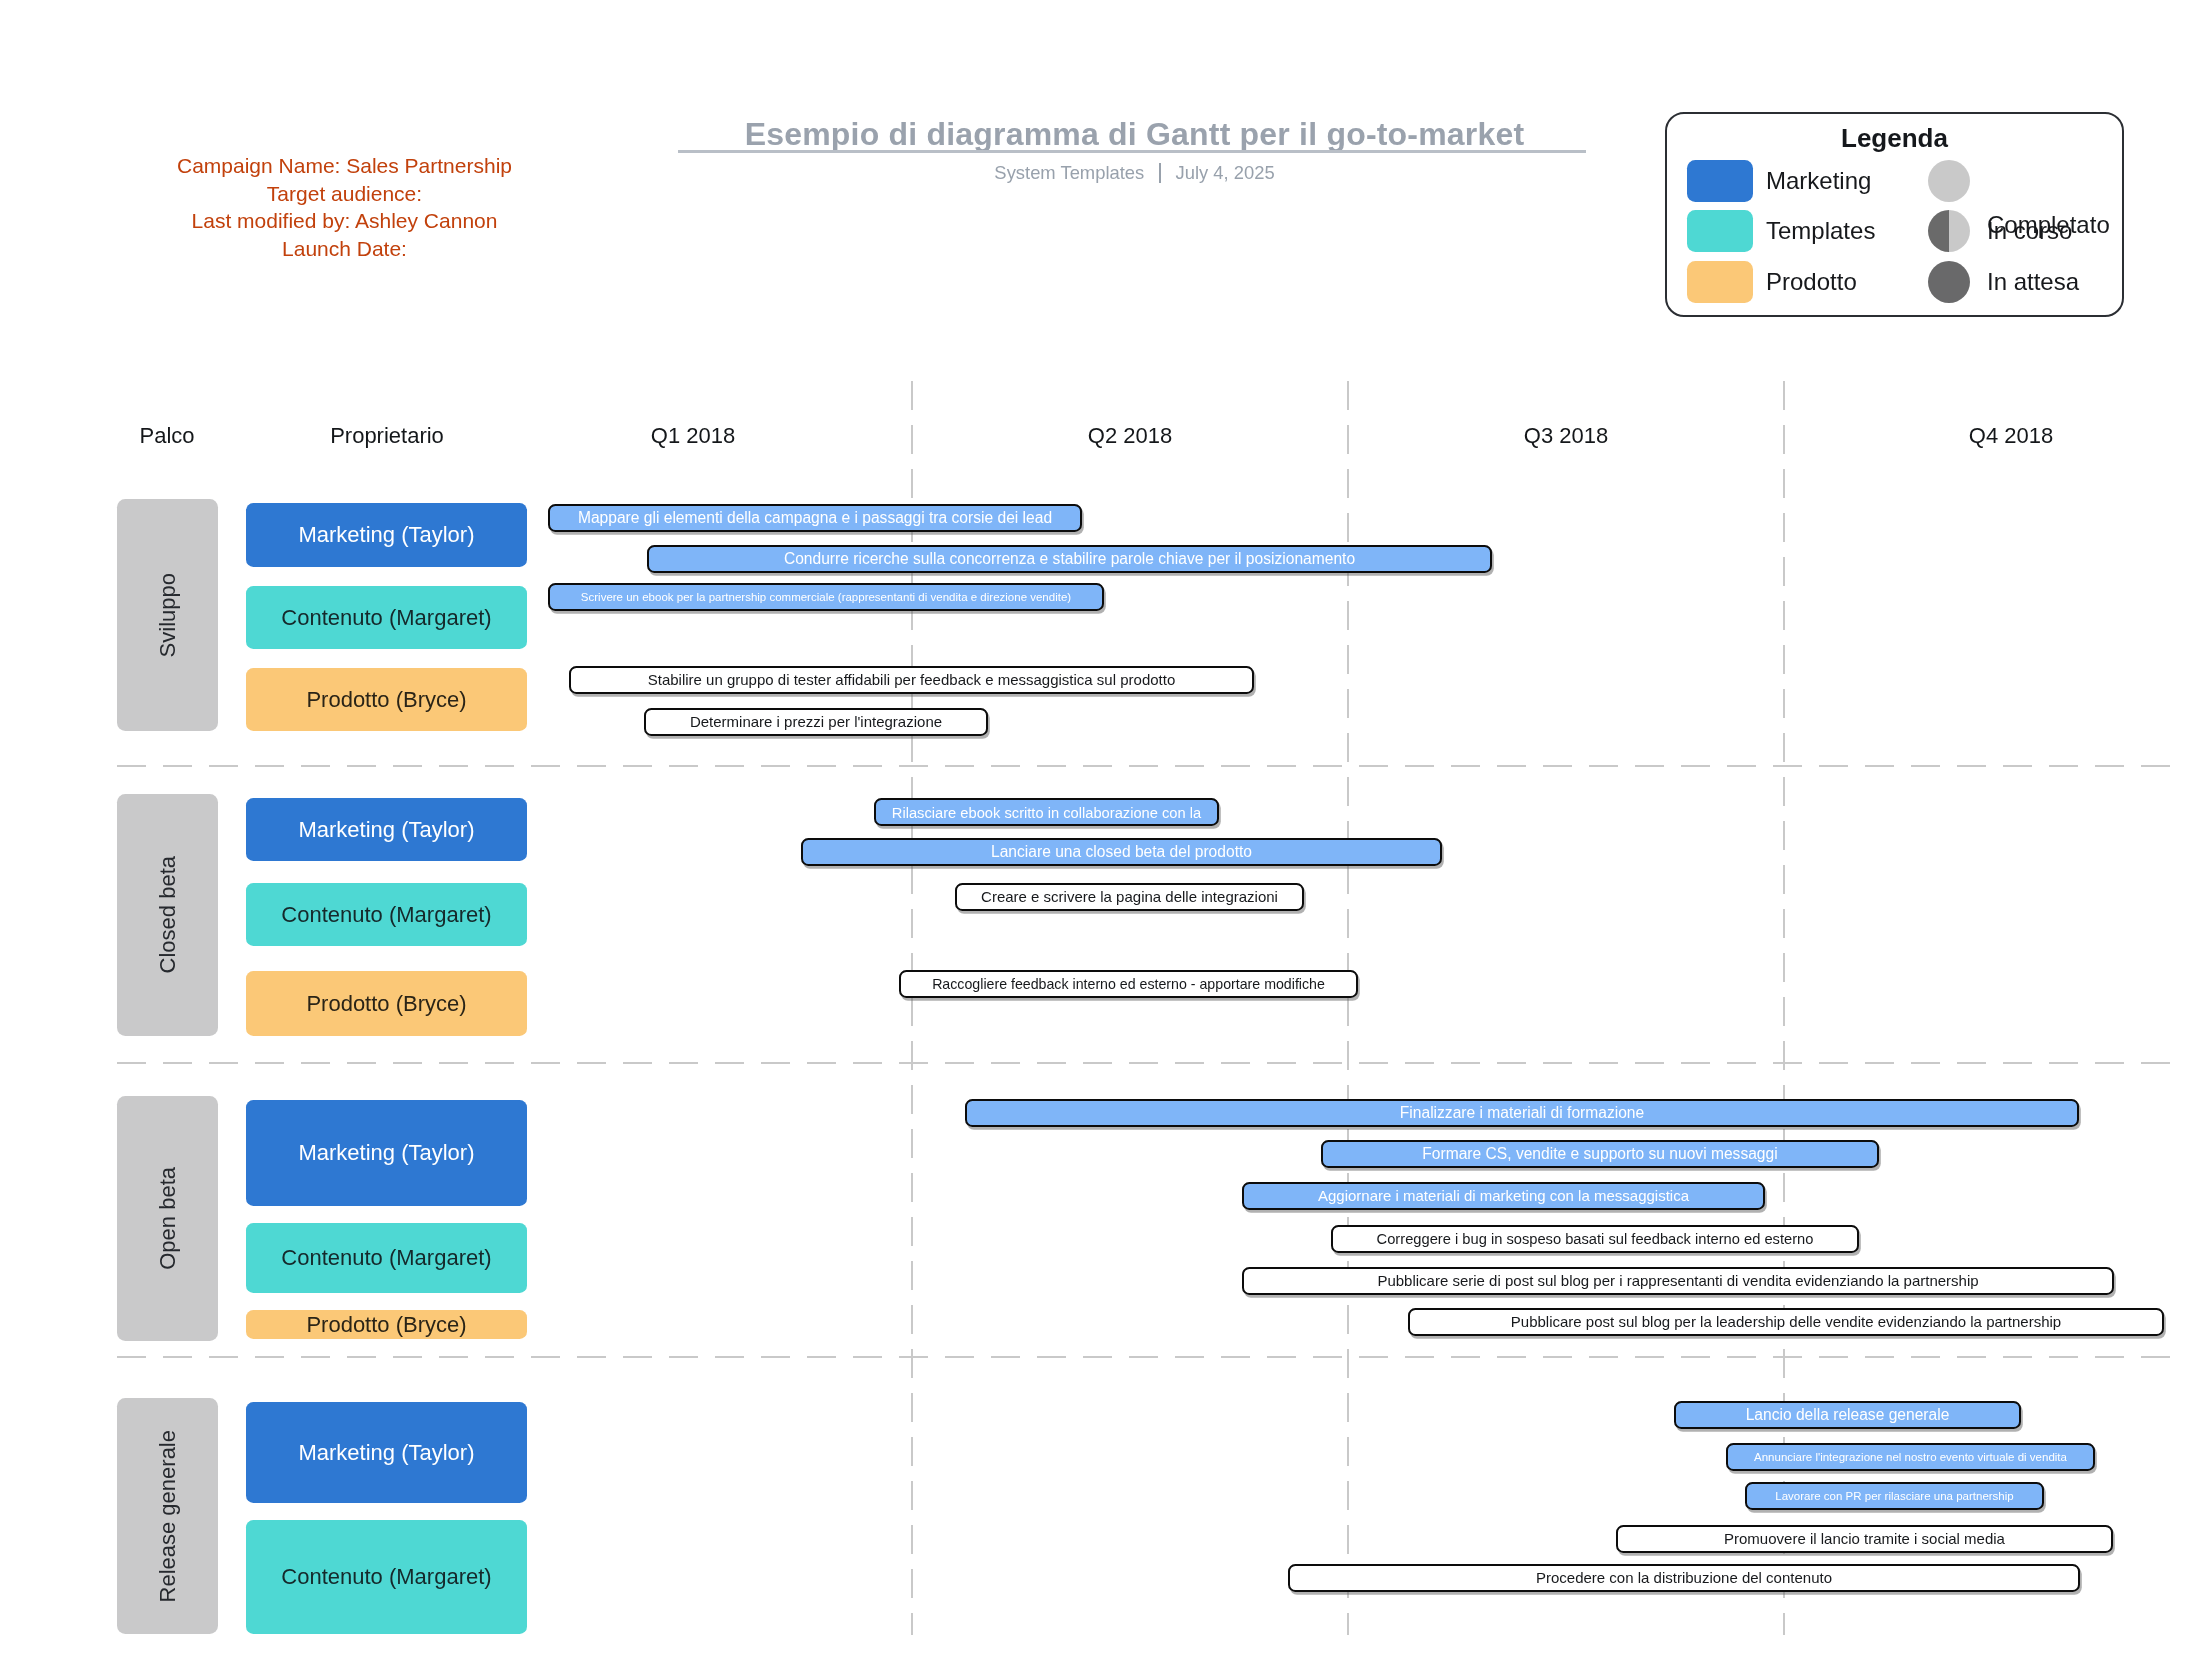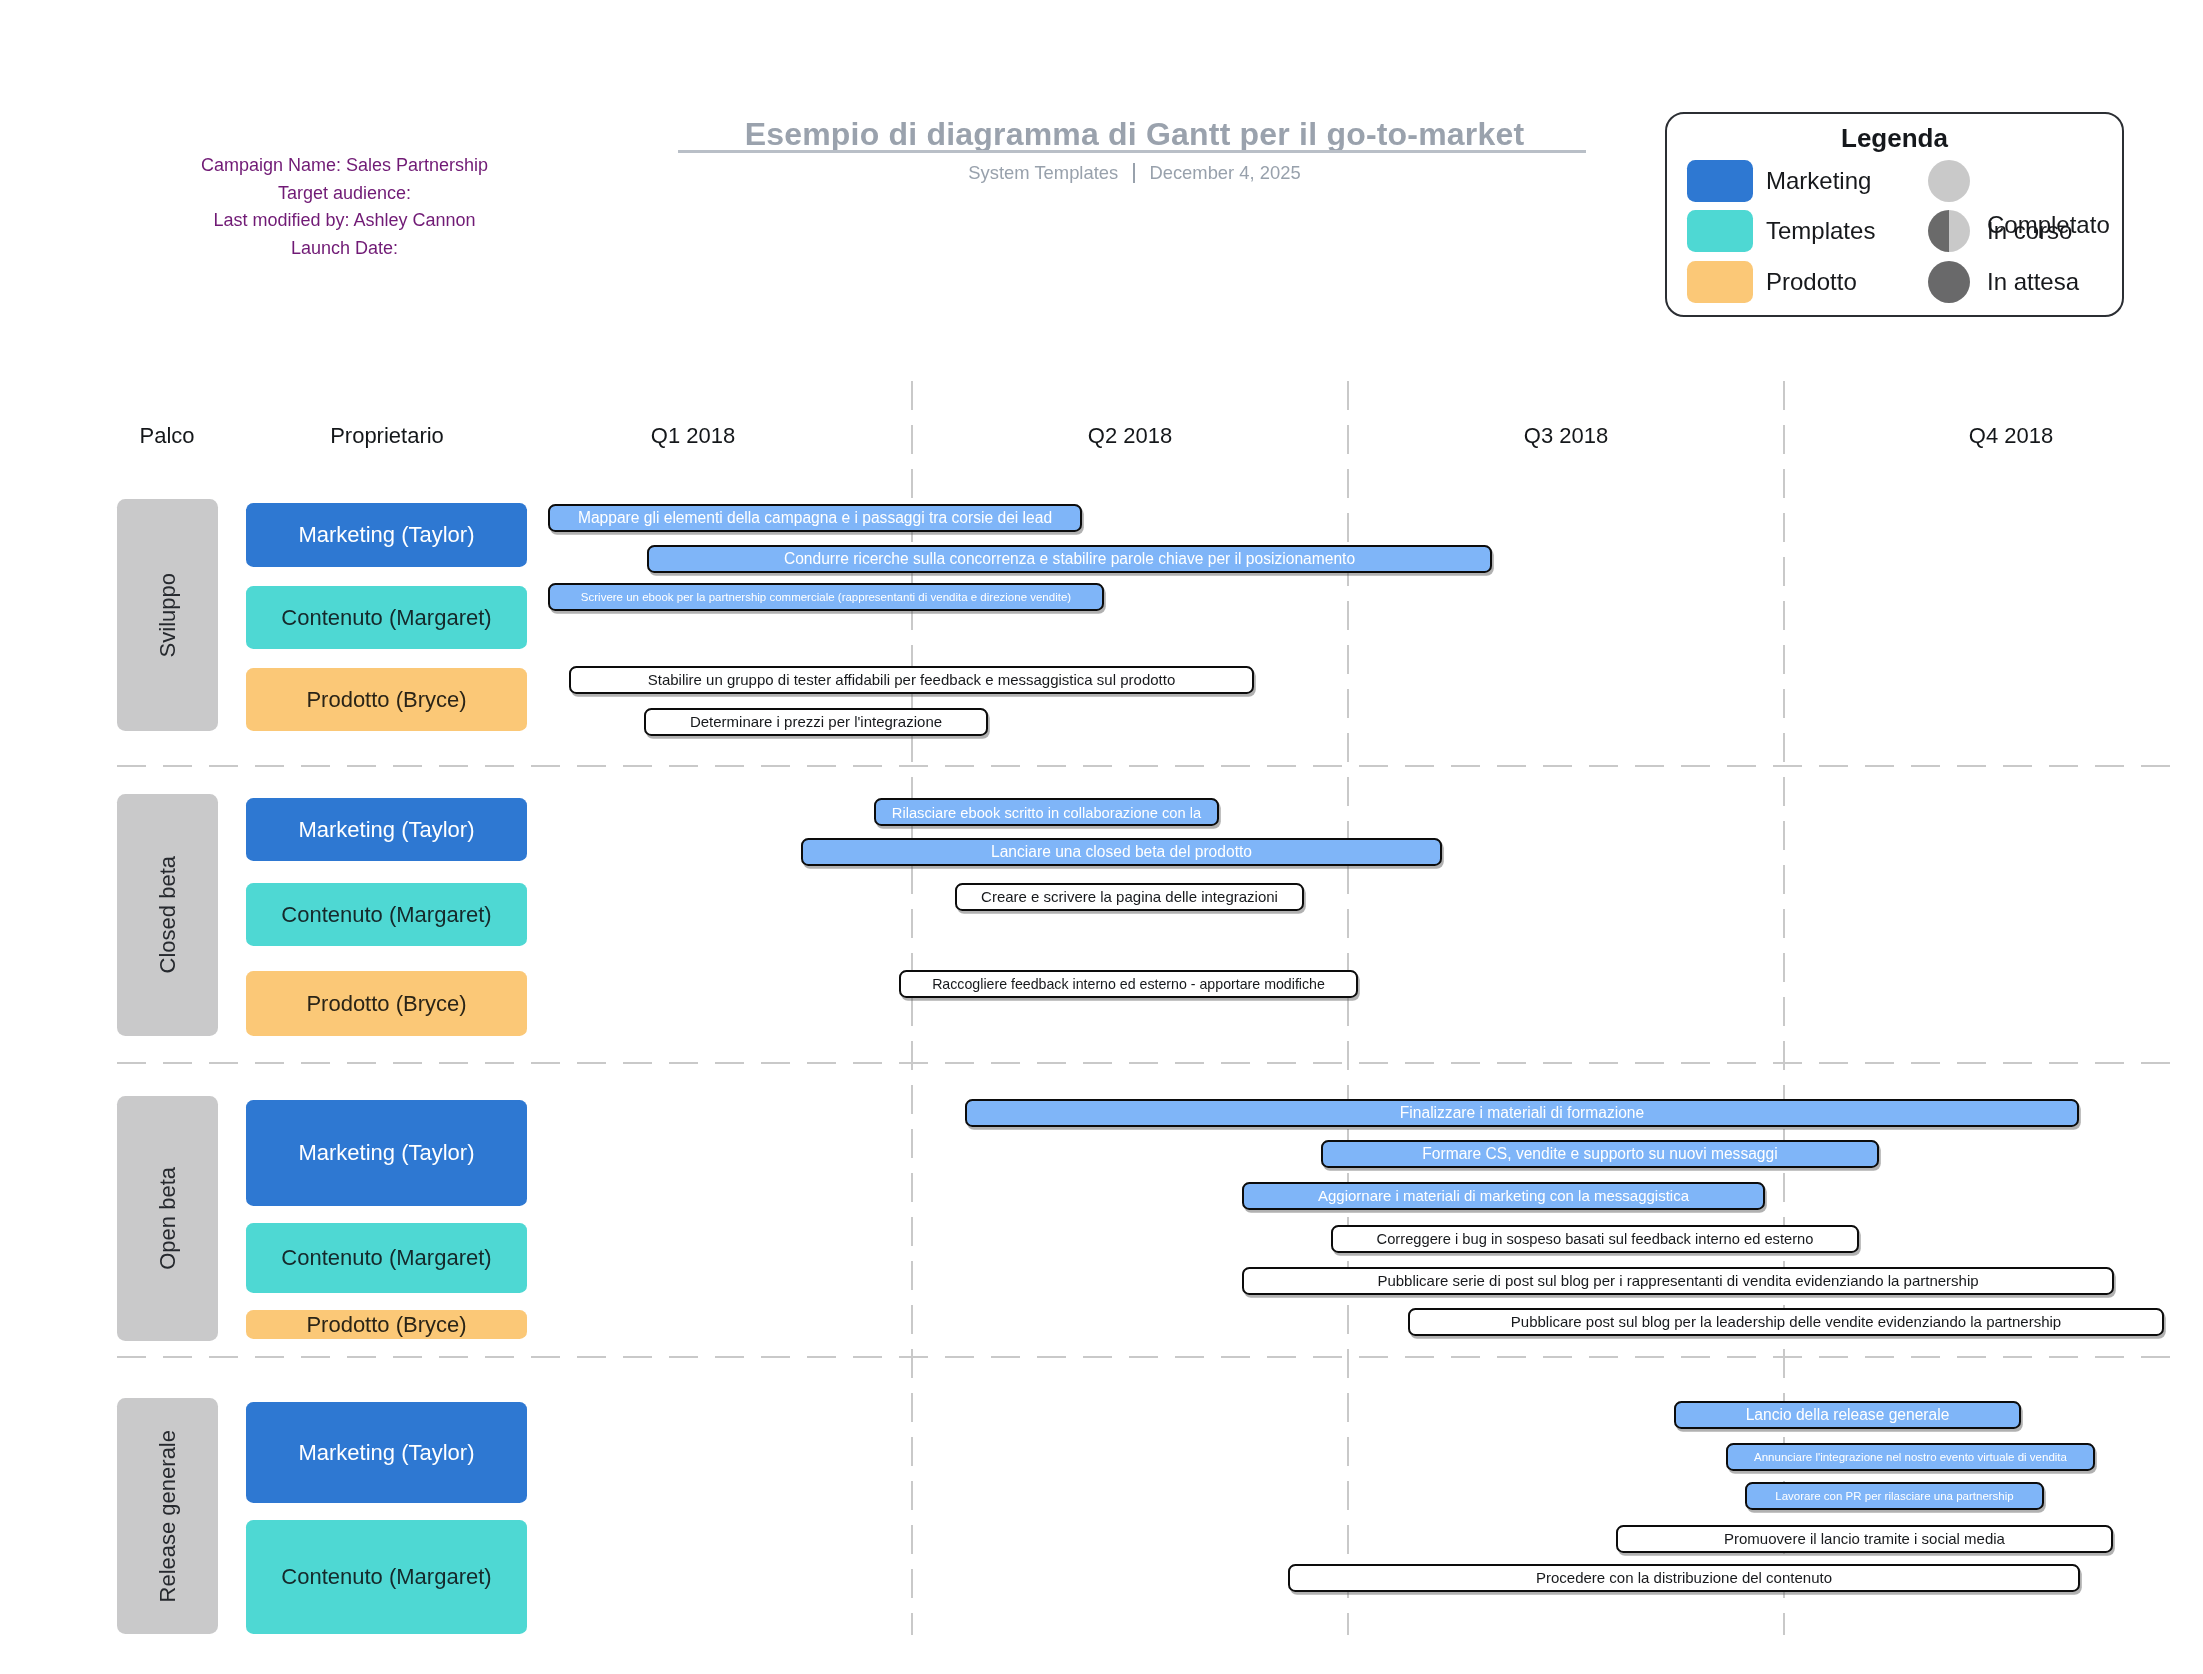--- a/index.html
+++ b/index.html
@@ -1,20 +1,20 @@
 <!DOCTYPE html>
 <html style="font-size:14.7px"><head>
 <meta charset="utf-8">
 <style>
   html,body{margin:0;padding:0;background:#fff;}
   #canvas{position:relative;width:2204px;height:1674px;background:#ffffff;overflow:hidden;
           font-family:"Liberation Sans",sans-serif;}
   
   .campaign{position:absolute;left:69px;top:152px;width:551px;text-align:center;
-            font-size:18px;line-height:27.5px;color:#701a75;}
+            font-size:21px;line-height:27.5px;color:#c2410c;}
   .title{position:absolute;left:680px;top:116px;width:909px;text-align:center;
          font-size:32px;font-weight:700;color:#9aa2ad;letter-spacing:0.2px;}
   .title-underline{position:absolute;left:678px;top:150px;width:908px;height:2.8px;background:#b9bfc7;}
   .subtitle{position:absolute;left:680px;top:162px;width:909px;text-align:center;
             font-size:18.4px;color:#98a1ac;}
   .subdiv{display:inline-block;width:1.8px;height:20px;background:#98a1ac;margin:0 14.7px;vertical-align:-3.7px;}
   
   .legendbox{position:absolute;left:1665px;top:112px;width:459px;height:205px;background:#fff;
              border:2.8px solid #2b2e33;border-radius:19px;box-sizing:border-box;}
   .legendtitle{position:absolute;left:0;top:9.2px;width:100%;text-align:center;
@@ -56,21 +56,21 @@
   <div class="campaign">
     <div>Campaign Name: Sales Partnership</div>
     <div>Target audience:</div>
     <div>Last modified by: Ashley Cannon</div>
     <div>Launch Date:</div>
   </div>
 
   <div class="title">Esempio di diagramma di Gantt per il go-to-market</div>
   <div class="title-underline"></div>
   <div class="subtitle">
-    <span>System Templates</span><span class="subdiv"></span><span>December 4, 2025</span>
+    <span>System Templates</span><span class="subdiv"></span><span>July 4, 2025</span>
   </div>
 
   <div class="legendbox">
     <div class="legendtitle">Legenda</div>
     <div id="legend-rows">
         <div class="swatch" style="left: 20px; top: 46px; background: rgb(46, 120, 210);"></div>
         <div class="legendlabel" style="left: 99px; top: 46px;">Marketing</div>
         <div class="swatch" style="left: 20px; top: 96px; background: rgb(78, 216, 211);"></div>
         <div class="legendlabel" style="left: 99px; top: 96px;">Templates</div>
         <div class="swatch" style="left: 20px; top: 147px; background: rgb(251, 200, 119);"></div>

